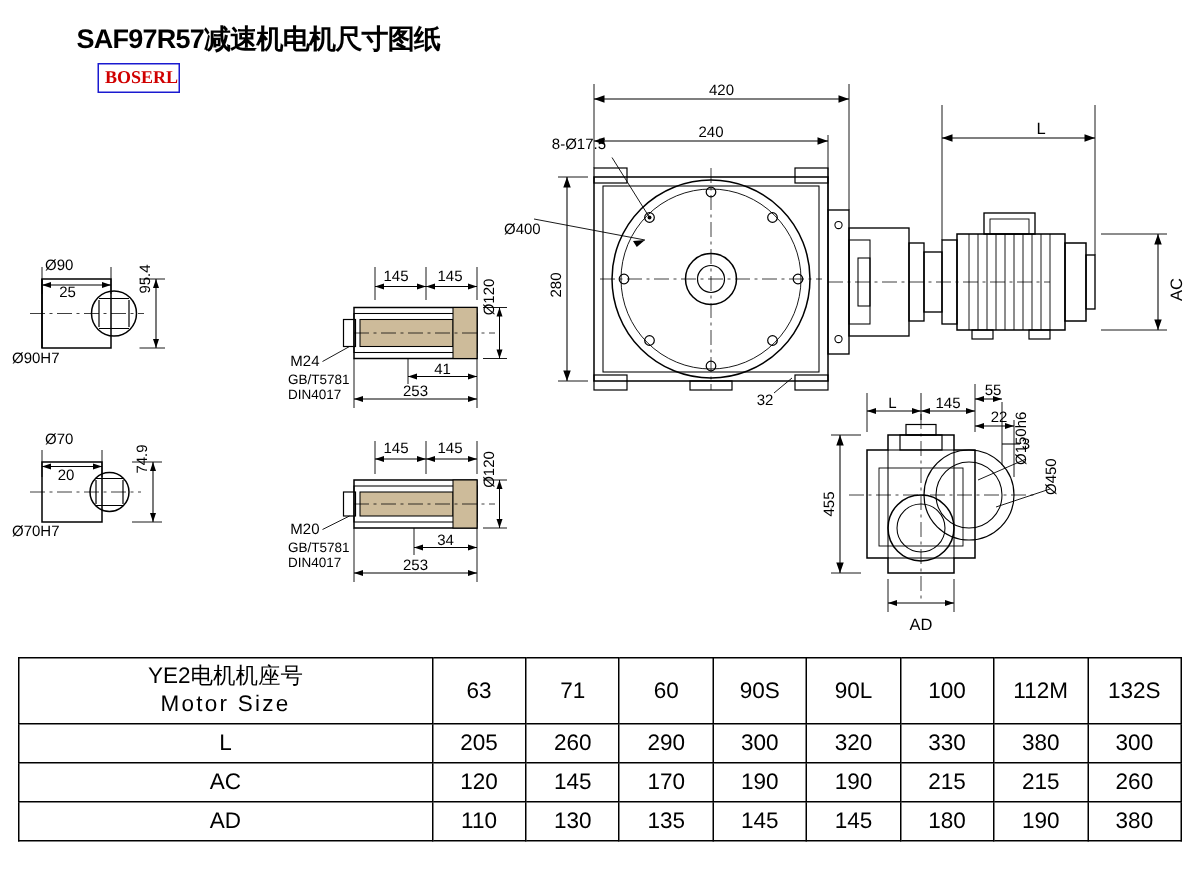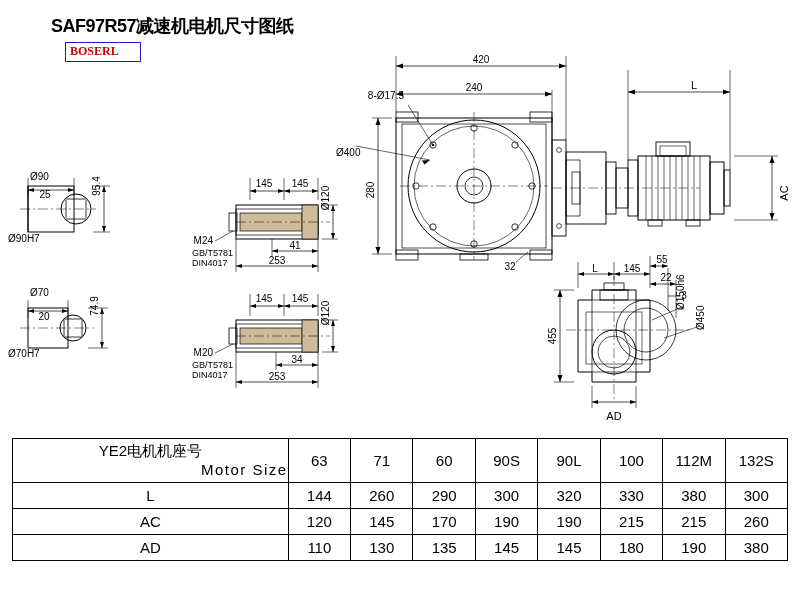--- a/index.html
+++ b/index.html
@@ -22,21 +22,21 @@
     white-space: nowrap;
     margin-left: 37px;
   }
 
   
   .logo {
     position: absolute; left: 65px; top: 42px;
     border: 1.5px solid #1a1ad0;
     color: #d00000;
     font-weight: bold; font-size: 12px;
-    padding: 1px 21px 2px 4px;
+    padding: 1px 0 2px 4px;
     letter-spacing: 0px;
     font-family: "Liberation Serif", serif;
   }
 
   
   #drawing { position: absolute; left: 0; top: 0; width: 704px; height: 430px; }
   #drawing svg { display: block; }
 
   
   .table-wrap {
@@ -53,21 +53,21 @@
     text-align: center;
     height: 26px;
     padding: 0;
     white-space: nowrap;
   }
   table.spec tr.head td { height: 44px; }
   td.rowlabel { width: 212px; }
   td.datacell { width: 48px; }
   .cn { font-size: 15px; }
   .hdr-two-lines { line-height: 1.25; }
-  .hdr-two-lines div:nth-child(2){ letter-spacing: 1.5px; text-align: right; }
+  .hdr-two-lines div:nth-child(2){ letter-spacing: 1.5px; }
 </style>
 </head>
 <body>
 
 <div id="page">
 
   <div class="title">SAF97R57减速机电机尺寸图纸</div>
   <div class="logo">BOSERL</div>
 
   <div id="drawing">
@@ -412,21 +412,21 @@
           <td class="datacell">71</td>
           <td class="datacell">60</td>
           <td class="datacell">90S</td>
           <td class="datacell">90L</td>
           <td class="datacell">100</td>
           <td class="datacell">112M</td>
           <td class="datacell">132S</td>
         </tr>
         <tr>
           <td class="rowlabel">L</td>
-          <td class="datacell">144</td>
+          <td class="datacell">205</td>
           <td class="datacell">260</td>
           <td class="datacell">290</td>
           <td class="datacell">300</td>
           <td class="datacell">320</td>
           <td class="datacell">330</td>
           <td class="datacell">380</td>
           <td class="datacell">300</td>
         </tr>
         <tr>
           <td class="rowlabel">AC</td>

